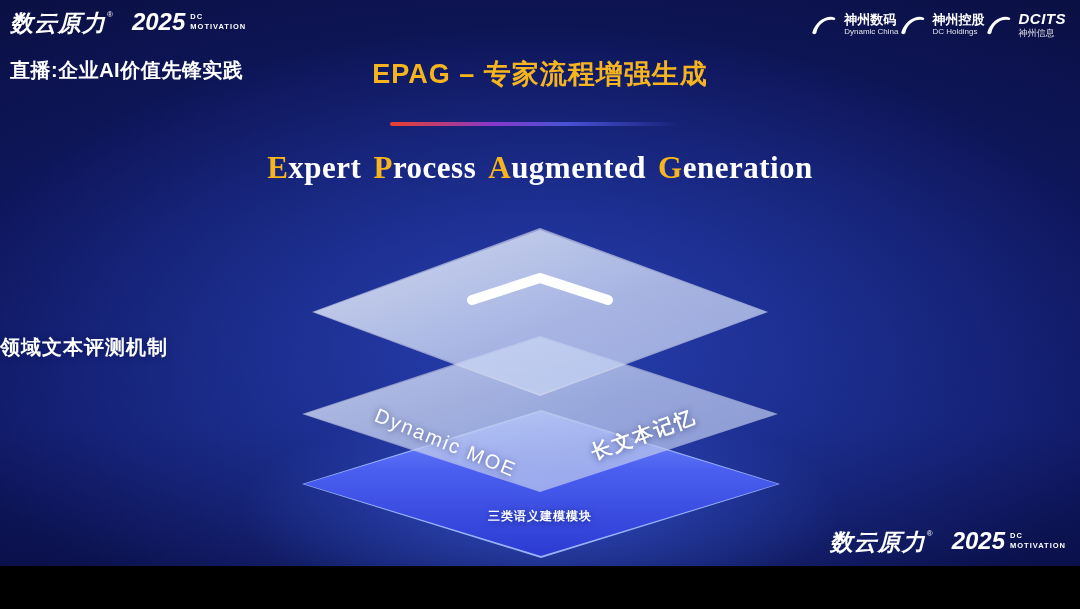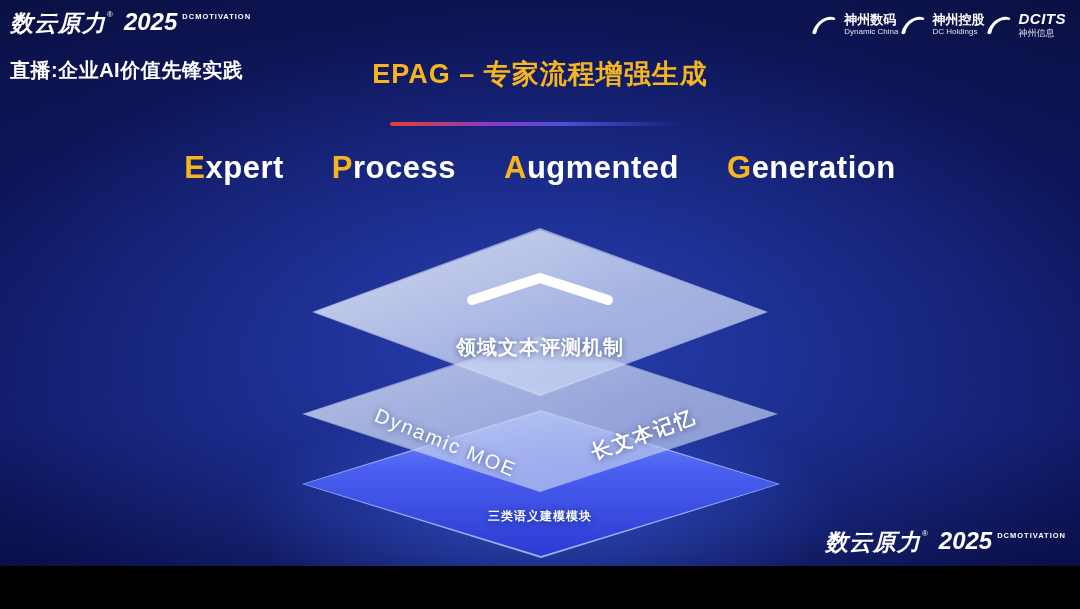--- a/index.html
+++ b/index.html
@@ -13,22 +13,22 @@
       radial-gradient(1400px 800px at 50% 45%, rgba(25,40,150,0.55), rgba(8,12,56,0) 75%),
       linear-gradient(180deg, #070a30 0%, #0a1048 40%, #0d1558 75%, #080c3c 100%);
   }
 
   
   .brand { position:absolute; display:flex; align-items:flex-start; }
   .brand-top { left:10px; top:8px; }
   .brand-bottom { right:14px; bottom:8px; }
   .brand-cn { font-size:23px; font-weight:800; font-style:italic; letter-spacing:1px; }
   .brand-reg { font-size:8px; margin:2px 1px 0 1px; }
-  .brand-year { font-size:24px; font-weight:800; font-style:italic; margin-left:10px; }
-  .brand-tag { display:flex; flex-direction:row; font-size:7.5px; font-weight:700;
+  .brand-year { font-size:24px; font-weight:800; font-style:italic; margin-left:18px; }
+  .brand-tag { display:flex; flex-direction:column; font-size:7.5px; font-weight:700;
                letter-spacing:1px; margin-left:5px; margin-top:4px; line-height:1.3; }
 
   
   .live-label { position:absolute; left:10px; top:57px; font-size:20px; font-weight:700; letter-spacing:.5px; }
 
   .partners { position:absolute; right:14px; top:10px; display:flex; align-items:center; }
   .partner { display:flex; align-items:center; gap:7px; }
   .swoosh { width:27px; height:23px; flex:0 0 auto; }
   .ptext { display:flex; flex-direction:column; line-height:1.2; }
   .pname { font-size:13px; font-weight:700; }
@@ -37,21 +37,21 @@
   .partner-dcits .psub { font-size:9px; }
 
   
   .page-title { position:absolute; left:0; right:0; top:56px; text-align:center;
                 color:var(--gold,#f6b51f); font-size:27px; font-weight:700; letter-spacing:1px; }
   .divider { position:absolute; left:390px; top:122px; width:290px; height:4px; border-radius:2px;
              background:linear-gradient(90deg, var(--divider_red,#e8402e) 0%, #8a38c8 35%,
                         #4a52d8 60%, rgba(60,80,200,0) 100%); }
   .subtitle { position:absolute; left:0; right:0; top:150px; text-align:center;
               font-size:31px; font-weight:600; letter-spacing:.5px; }
-  .subtitle .word { margin:0 24px; }
+  .subtitle .word { margin:0 6px;font-family:Liberation Serif, serif; }
   .subtitle .lead { color:var(--gold,#f6b51f); }
 
   
   .diagram { position:absolute; inset:0; }
   .glow { position:absolute; left:240px; top:400px; width:600px; height:220px; z-index:0;
           background:radial-gradient(closest-side, rgba(70,110,255,.45), rgba(70,110,255,0)); }
 
   .layer { position:absolute; clip-path:polygon(50% 0,100% 50%,50% 100%,0 50%); }
   .layer .inner { position:absolute; inset:2px; clip-path:polygon(50% 0,100% 50%,50% 100%,0 50%); }
 
@@ -65,21 +65,21 @@
   .layer-middle .inner { background:linear-gradient(160deg, rgba(225,235,255,.55) 0%,
                           rgba(165,190,242,.35) 55%, rgba(130,158,232,.32) 100%); }
 
   .layer-bottom { left:302px; top:410px; width:478px; height:148px; z-index:1;
                   background:rgba(165,190,255,.9); filter:drop-shadow(0 16px 30px rgba(50,80,230,.55)); }
   .layer-bottom .inner { background:linear-gradient(180deg, #7b93ff 0%, var(--layer_blue,#4a5ff0) 40%, #2b3bd2 100%); }
 
   .chevron { position:absolute; left:50%; top:268px; transform:translateX(-50%); z-index:6; }
 
   .label { position:absolute; color:#fff; text-shadow:0 1px 6px rgba(10,20,80,.55); }
-  .label-top { left:0; right:0; top:334px; text-align:center; font-size:20px; font-weight:700; z-index:6; letter-spacing:1px; }
+  .label-top { left:0; right:0; top:334px; font-size:20px; font-weight:700; z-index:6; letter-spacing:1px; }
   .label-moe { left:380px; top:404px; font-size:20px; letter-spacing:2px; z-index:4;
                transform:rotate(22deg); transform-origin:0 0; }
   .label-memory { left:592px; top:440px; font-size:20px; font-weight:700; letter-spacing:2px; z-index:4;
                   transform:rotate(-20deg); transform-origin:0 50%; }
   .label-bottom { left:0; right:0; top:508px; text-align:center; font-size:12px; font-weight:700; z-index:2; letter-spacing:1px; }
 </style>
 </head>
 <body>
 
 <div class="slide">

